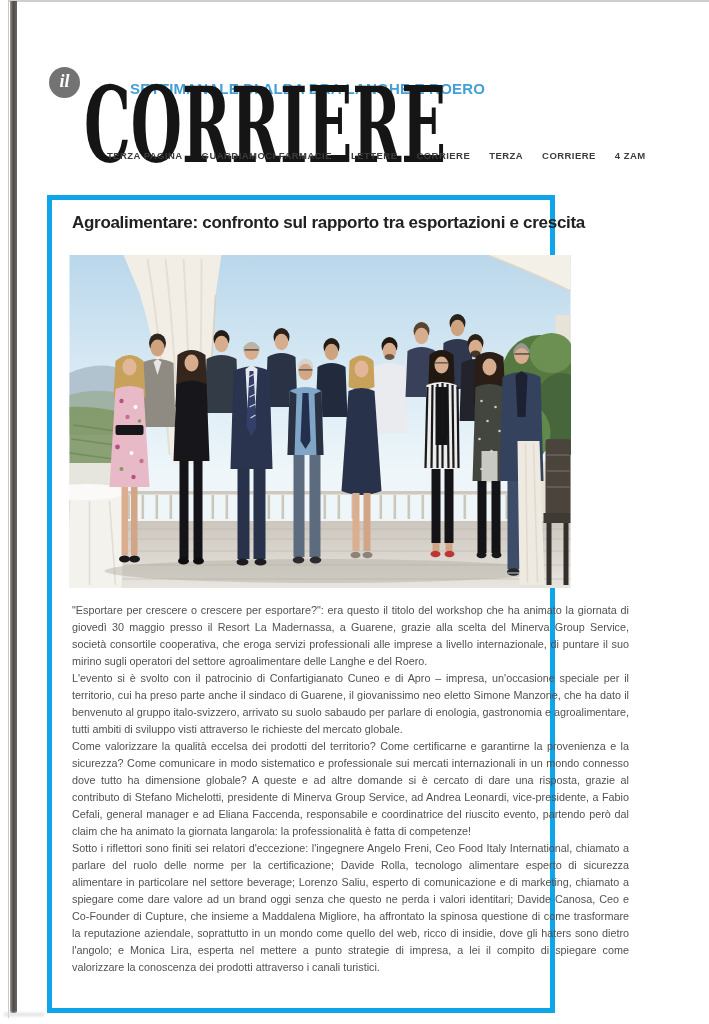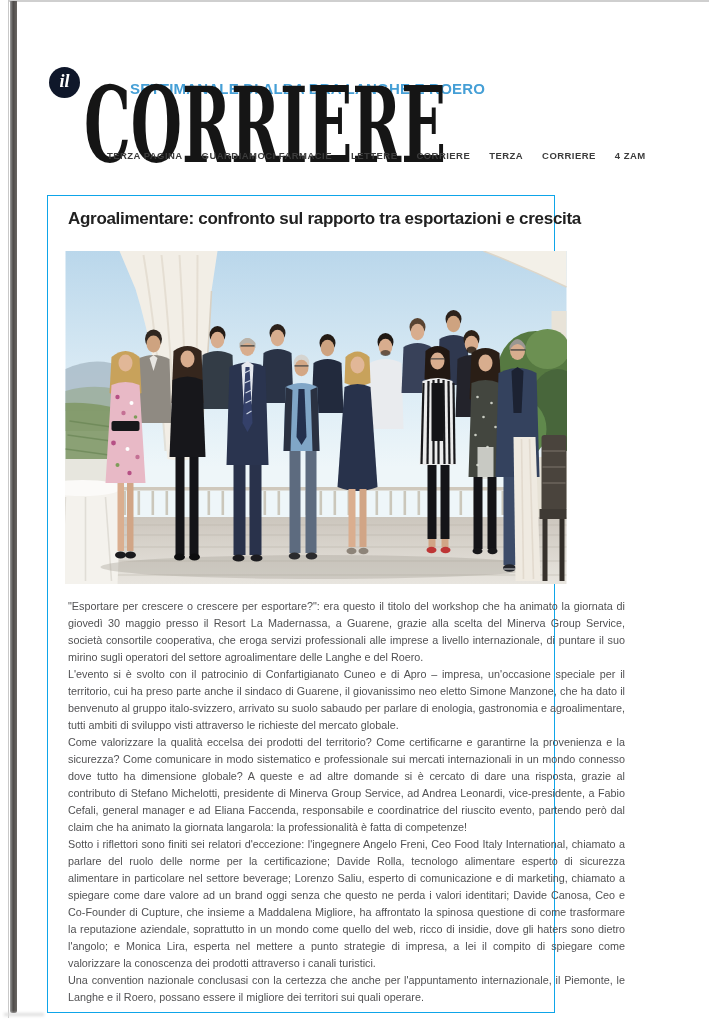--- a/index.html
+++ b/index.html
@@ -12,31 +12,31 @@
             background:linear-gradient(90deg,#9a9a9a,#4e4b49 45%,#6a6663);
             filter:blur(.7px);border-radius:0 0 2px 2px;}
   .scan-shadow{position:absolute;left:4px;top:1013px;width:40px;height:3px;background:#dddddd;filter:blur(1.5px);}
   
   .tagline{position:absolute;left:130px;top:80px;font-size:15px;font-weight:bold;
            color:#459fd6;letter-spacing:.2px;white-space:nowrap;}
   .logo{position:absolute;left:49px;top:60px;width:420px;height:110px;cursor:pointer;}
   .logo-svg{position:absolute;left:35px;top:22px;overflow:visible;}
   .logo-svg text{font-family:"DejaVu Serif",serif;font-weight:bold;fill:#151515;}
   .logo-il{position:absolute;left:0;top:7px;width:31px;height:31px;border-radius:50%;
-           background:#0f172a;box-shadow:0 0 0 2px #ffffff;color:#ffffff;
+           background:#737373;box-shadow:0 0 0 2px #ffffff;color:#ffffff;
            font:italic bold 18px "Liberation Serif",serif;display:flex;align-items:center;justify-content:center;
            z-index:3;padding-bottom:2px;box-sizing:border-box;}
   
   .nav{position:absolute;left:17px;top:146px;width:628px;height:18px;overflow:hidden;
        display:flex;gap:19px;padding-left:90px;box-sizing:border-box;align-items:center;
        white-space:nowrap;text-align:center;}
   .nav-item{font-size:9.5px;font-weight:bold;color:#3c3c3c;letter-spacing:.45px;cursor:pointer;flex:0 0 auto;}
   
   .article-box{position:absolute;left:47px;top:195px;width:508px;height:818px;
-               border:1px solid #0ea5e9;background:#ffffff;box-sizing:border-box;}
+               border:5px solid #0ea5e9;background:#ffffff;box-sizing:border-box;}
   .title{position:absolute;left:20px;top:13px;margin:0;font-size:17px;font-weight:bold;
          color:#212121;letter-spacing:-.3px;white-space:nowrap;}
   .photo{position:absolute;left:17px;top:55px;width:502px;height:333px;margin:0;overflow:hidden;}
   .photo svg{display:block;filter:blur(.4px) saturate(.96);}
   .body{position:absolute;left:20px;top:402px;width:557px;font-size:10.8px;line-height:17px;
         color:#515153;text-align:justify;}
   .body p{margin:0;}
 </style>
 </head>
 <body>
@@ -347,16 +347,15 @@
         <rect x="477" y="268" width="5" height="62" fill="#37322d"></rect>
         <rect x="494" y="268" width="5" height="62" fill="#332e29"></rect>
       </svg>
     </figure>
 
     <div class="body">
       <p>"Esportare per crescere o crescere per esportare?": era questo il titolo del workshop che ha animato la giornata di giovedì 30 maggio presso il Resort La Madernassa, a Guarene, grazie alla scelta del Minerva Group Service, società consortile cooperativa, che eroga servizi professionali alle imprese a livello internazionale, di puntare il suo mirino sugli operatori del settore agroalimentare delle Langhe e del Roero.</p>
       <p>L'evento si è svolto con il patrocinio di Confartigianato Cuneo e di Apro – impresa, un'occasione speciale per il territorio, cui ha preso parte anche il sindaco di Guarene, il giovanissimo neo eletto Simone Manzone, che ha dato il benvenuto al gruppo italo-svizzero, arrivato su suolo sabaudo per parlare di enologia, gastronomia e agroalimentare, tutti ambiti di sviluppo visti attraverso le richieste del mercato globale.</p>
       <p>Come valorizzare la qualità eccelsa dei prodotti del territorio? Come certificarne e garantirne la provenienza e la sicurezza? Come comunicare in modo sistematico e professionale sui mercati internazionali in un mondo connesso dove tutto ha dimensione globale? A queste e ad altre domande si è cercato di dare una risposta, grazie al contributo di Stefano Michelotti, presidente di Minerva Group Service, ad Andrea Leonardi, vice-presidente, a Fabio Cefali, general manager e ad Eliana Faccenda, responsabile e coordinatrice del riuscito evento, partendo però dal claim che ha animato la giornata langarola: la professionalità è fatta di competenze!</p>
       <p>Sotto i riflettori sono finiti sei relatori d'eccezione: l'ingegnere Angelo Freni, Ceo Food Italy International, chiamato a parlare del ruolo delle norme per la certificazione; Davide Rolla, tecnologo alimentare esperto di sicurezza alimentare in particolare nel settore beverage; Lorenzo Saliu, esperto di comunicazione e di marketing, chiamato a spiegare come dare valore ad un brand oggi senza che questo ne perda i valori identitari; Davide Canosa, Ceo e Co-Founder di Cupture, che insieme a Maddalena Migliore, ha affrontato la spinosa questione di come trasformare la reputazione aziendale, soprattutto in un mondo come quello del web, ricco di insidie, dove gli haters sono dietro l'angolo; e Monica Lira, esperta nel mettere a punto strategie di impresa, a lei il compito di spiegare come valorizzare la conoscenza dei prodotti attraverso i canali turistici.</p>
-      <p>Una convention nazionale conclusasi con la certezza che anche per l'appuntamento internazionale, il Piemonte, le Langhe e il Roero, possano essere il migliore dei territori sui quali operare.</p>
     </div>
   </main>
 </div>
 
 </body></html>

